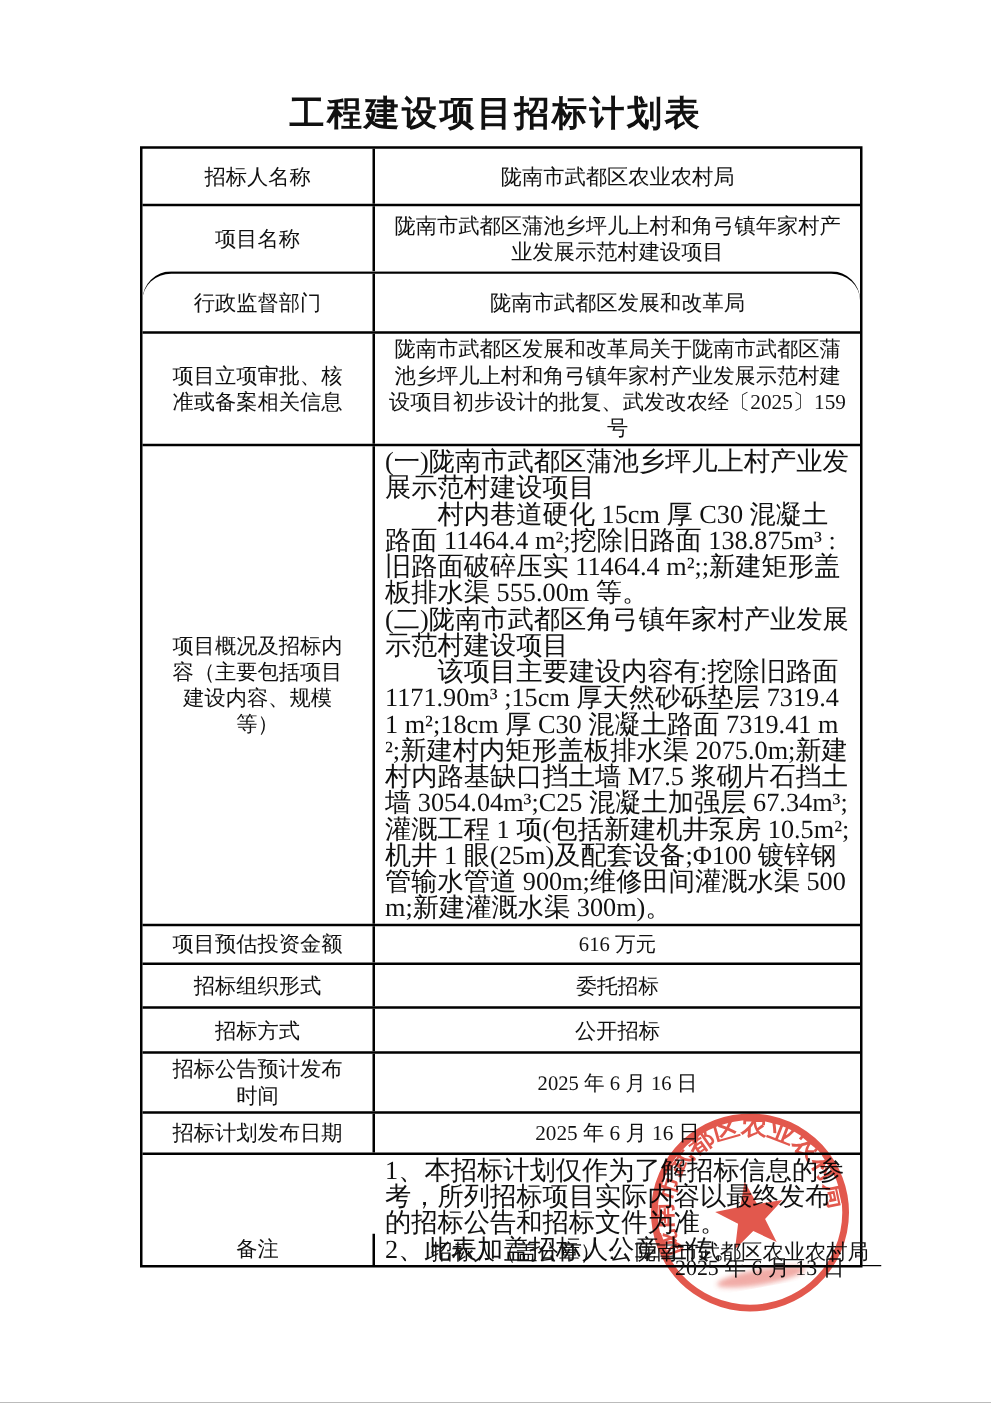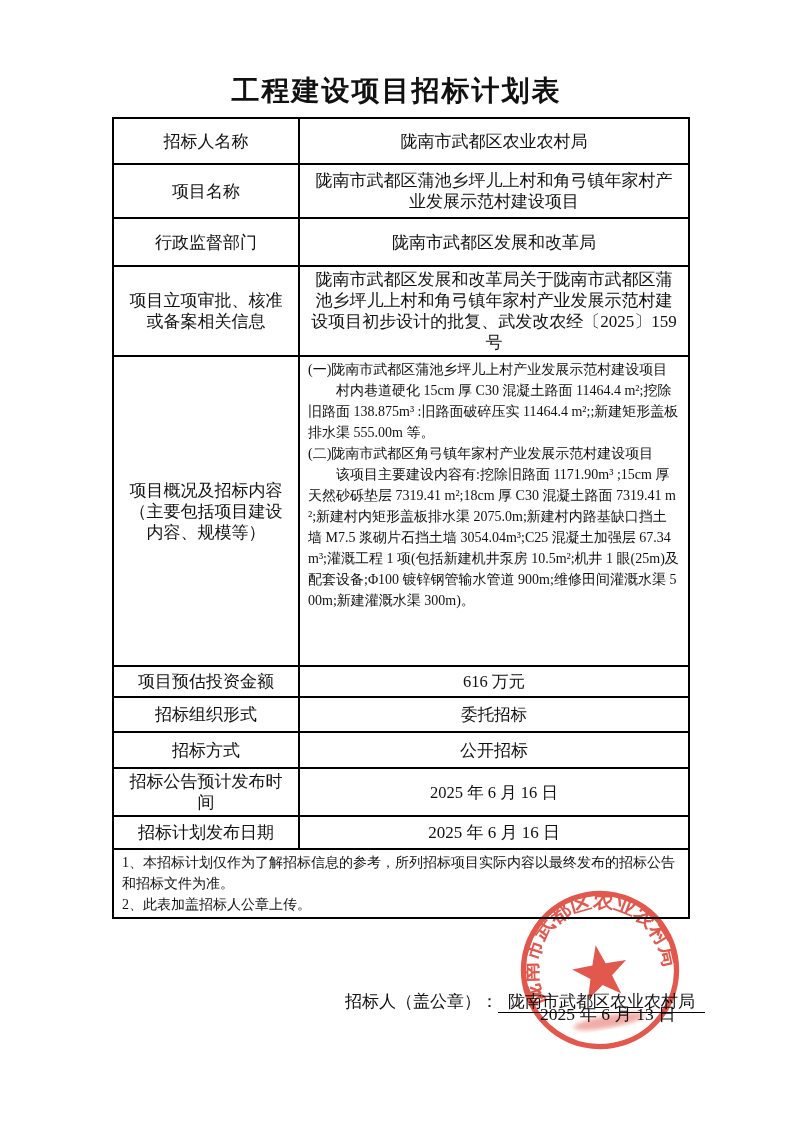--- a/index.html
+++ b/index.html
@@ -33,50 +33,50 @@
   .row + .row{border-top:2px solid #000;}
   .cell{box-sizing:border-box;}
   .cell.label{
     width:186px;
     flex:0 0 186px;
     border-right:2px solid #000;
     display:flex;align-items:center;justify-content:center;
     text-align:center;
     font-size:17px;
     line-height:21px;
-    padding:2px 8px;
+    padding:2px 18px;
   }
   .cell.value{
     flex:1;
     display:flex;align-items:center;justify-content:center;
     text-align:center;
     font-size:17px;
     line-height:21px;
     padding:2px 8px;
     white-space:pre-wrap;
   }
   
   .row:nth-child(1){min-height:44px;}
   .row:nth-child(2){min-height:52px;}
-  .row:nth-child(3){min-height:46px;}
+  .row:nth-child(3){min-height:46px;border-radius:23px;}
   .row:nth-child(4){min-height:60px;}
   .row:nth-child(5){min-height:308px;}
   .row:nth-child(6){min-height:29px;}
   .row:nth-child(7){min-height:33px;}
   .row:nth-child(8){min-height:34px;}
   .row:nth-child(9){min-height:26px;}
   .row:nth-child(10){min-height:31px;}
   .row:nth-child(11){min-height:33px;align-items:flex-end;}
   .row:nth-child(12){min-height:94px;}
   
   .row.longtext .cell.value{
     align-items:flex-start;
     justify-content:flex-start;
     text-align:left;
-    font-size:14px;
+    font-size:21px;
     line-height:21px;
     word-break:break-all;
   }
   .row:nth-child(6) .cell.value,
   .row:nth-child(7) .cell.value,
   .row:nth-child(9) .cell.value{font-size:16.5px;}
   .signer-line{
     position:absolute;
     left:345px;top:990px;
     font-size:17px;
@@ -149,20 +149,21 @@
     </div>
     <div class="row">
       <div class="cell label">招标公告预计发布时间</div>
       <div class="cell value">2025 年 6 月 16 日</div>
     </div>
     <div class="row">
       <div class="cell label">招标计划发布日期</div>
       <div class="cell value">2025 年 6 月 16 日</div>
     </div>
     <div class="row longtext">
+      <div class="cell label">备注</div>
       <div class="cell value">1、本招标计划仅作为了解招标信息的参考，所列招标项目实际内容以最终发布的招标公告和招标文件为准。
 2、此表加盖招标人公章上传。</div>
     </div>
   </div>
 
   <div class="signer-line">
     <span>招标人（盖公章）：</span><span class="signer-underline">陇南市武都区农业农村局</span>
   </div>
 
   <div class="sign-date">2025 年 6 月 13 日</div>

